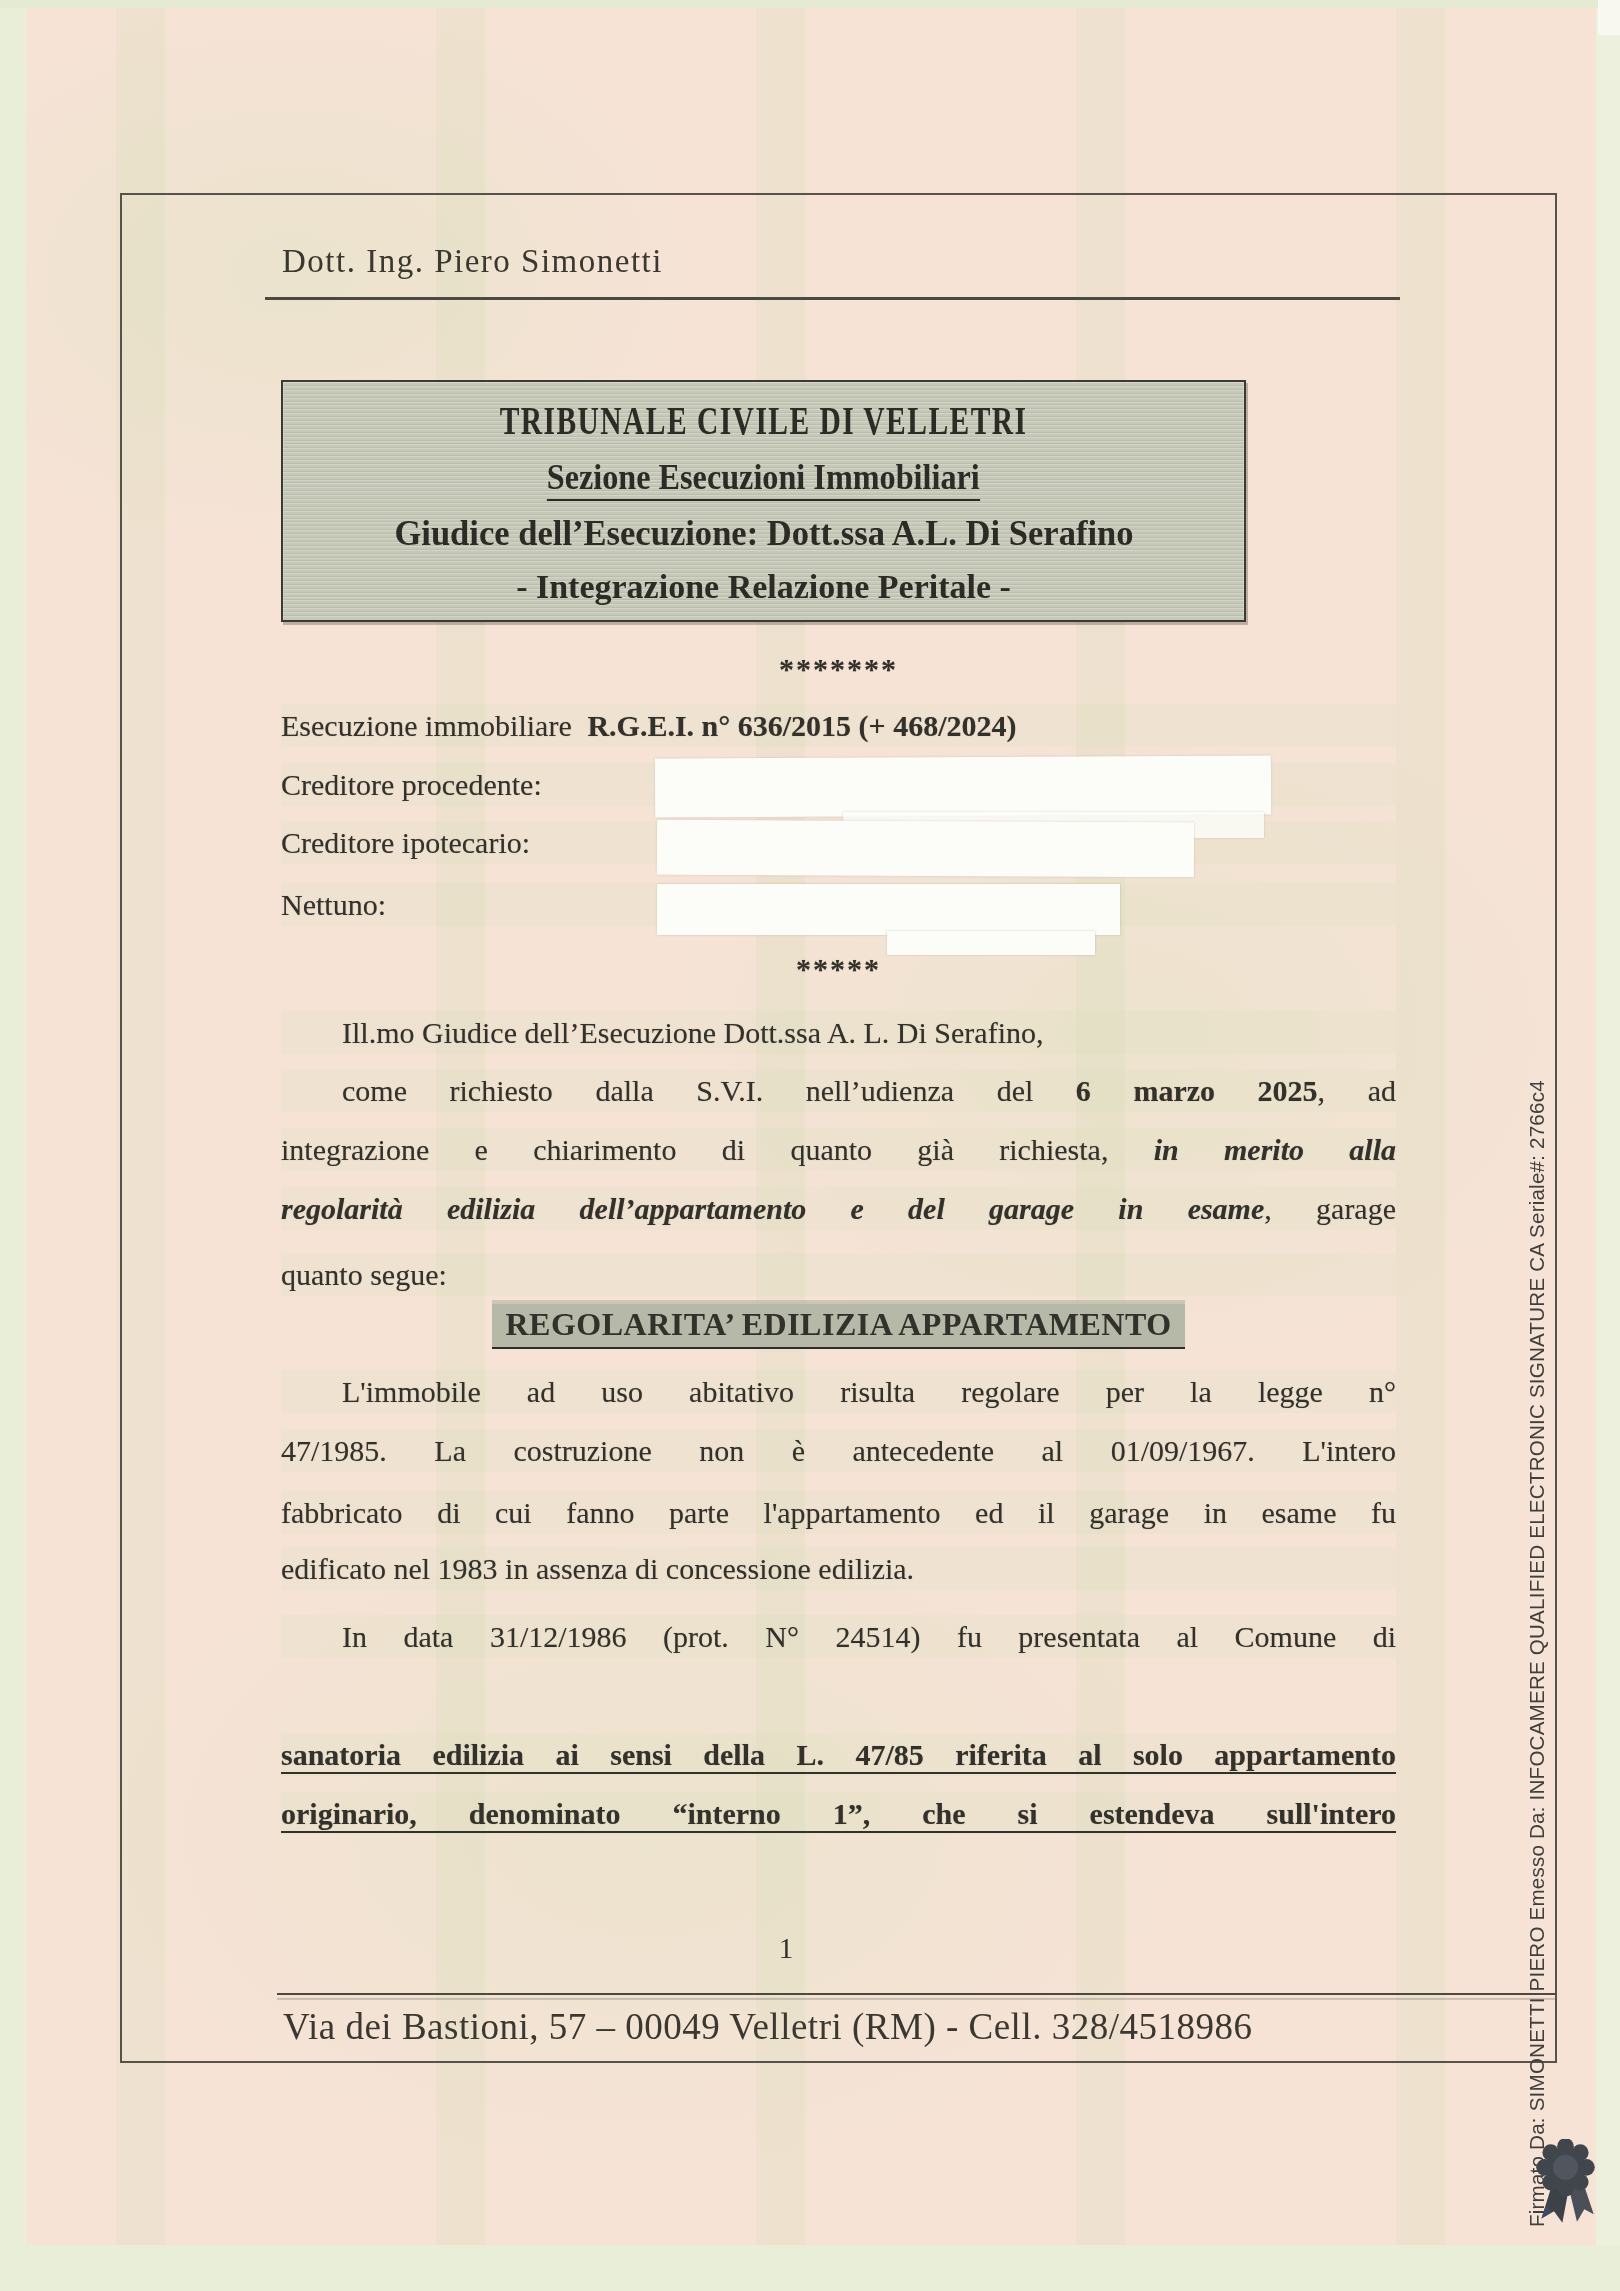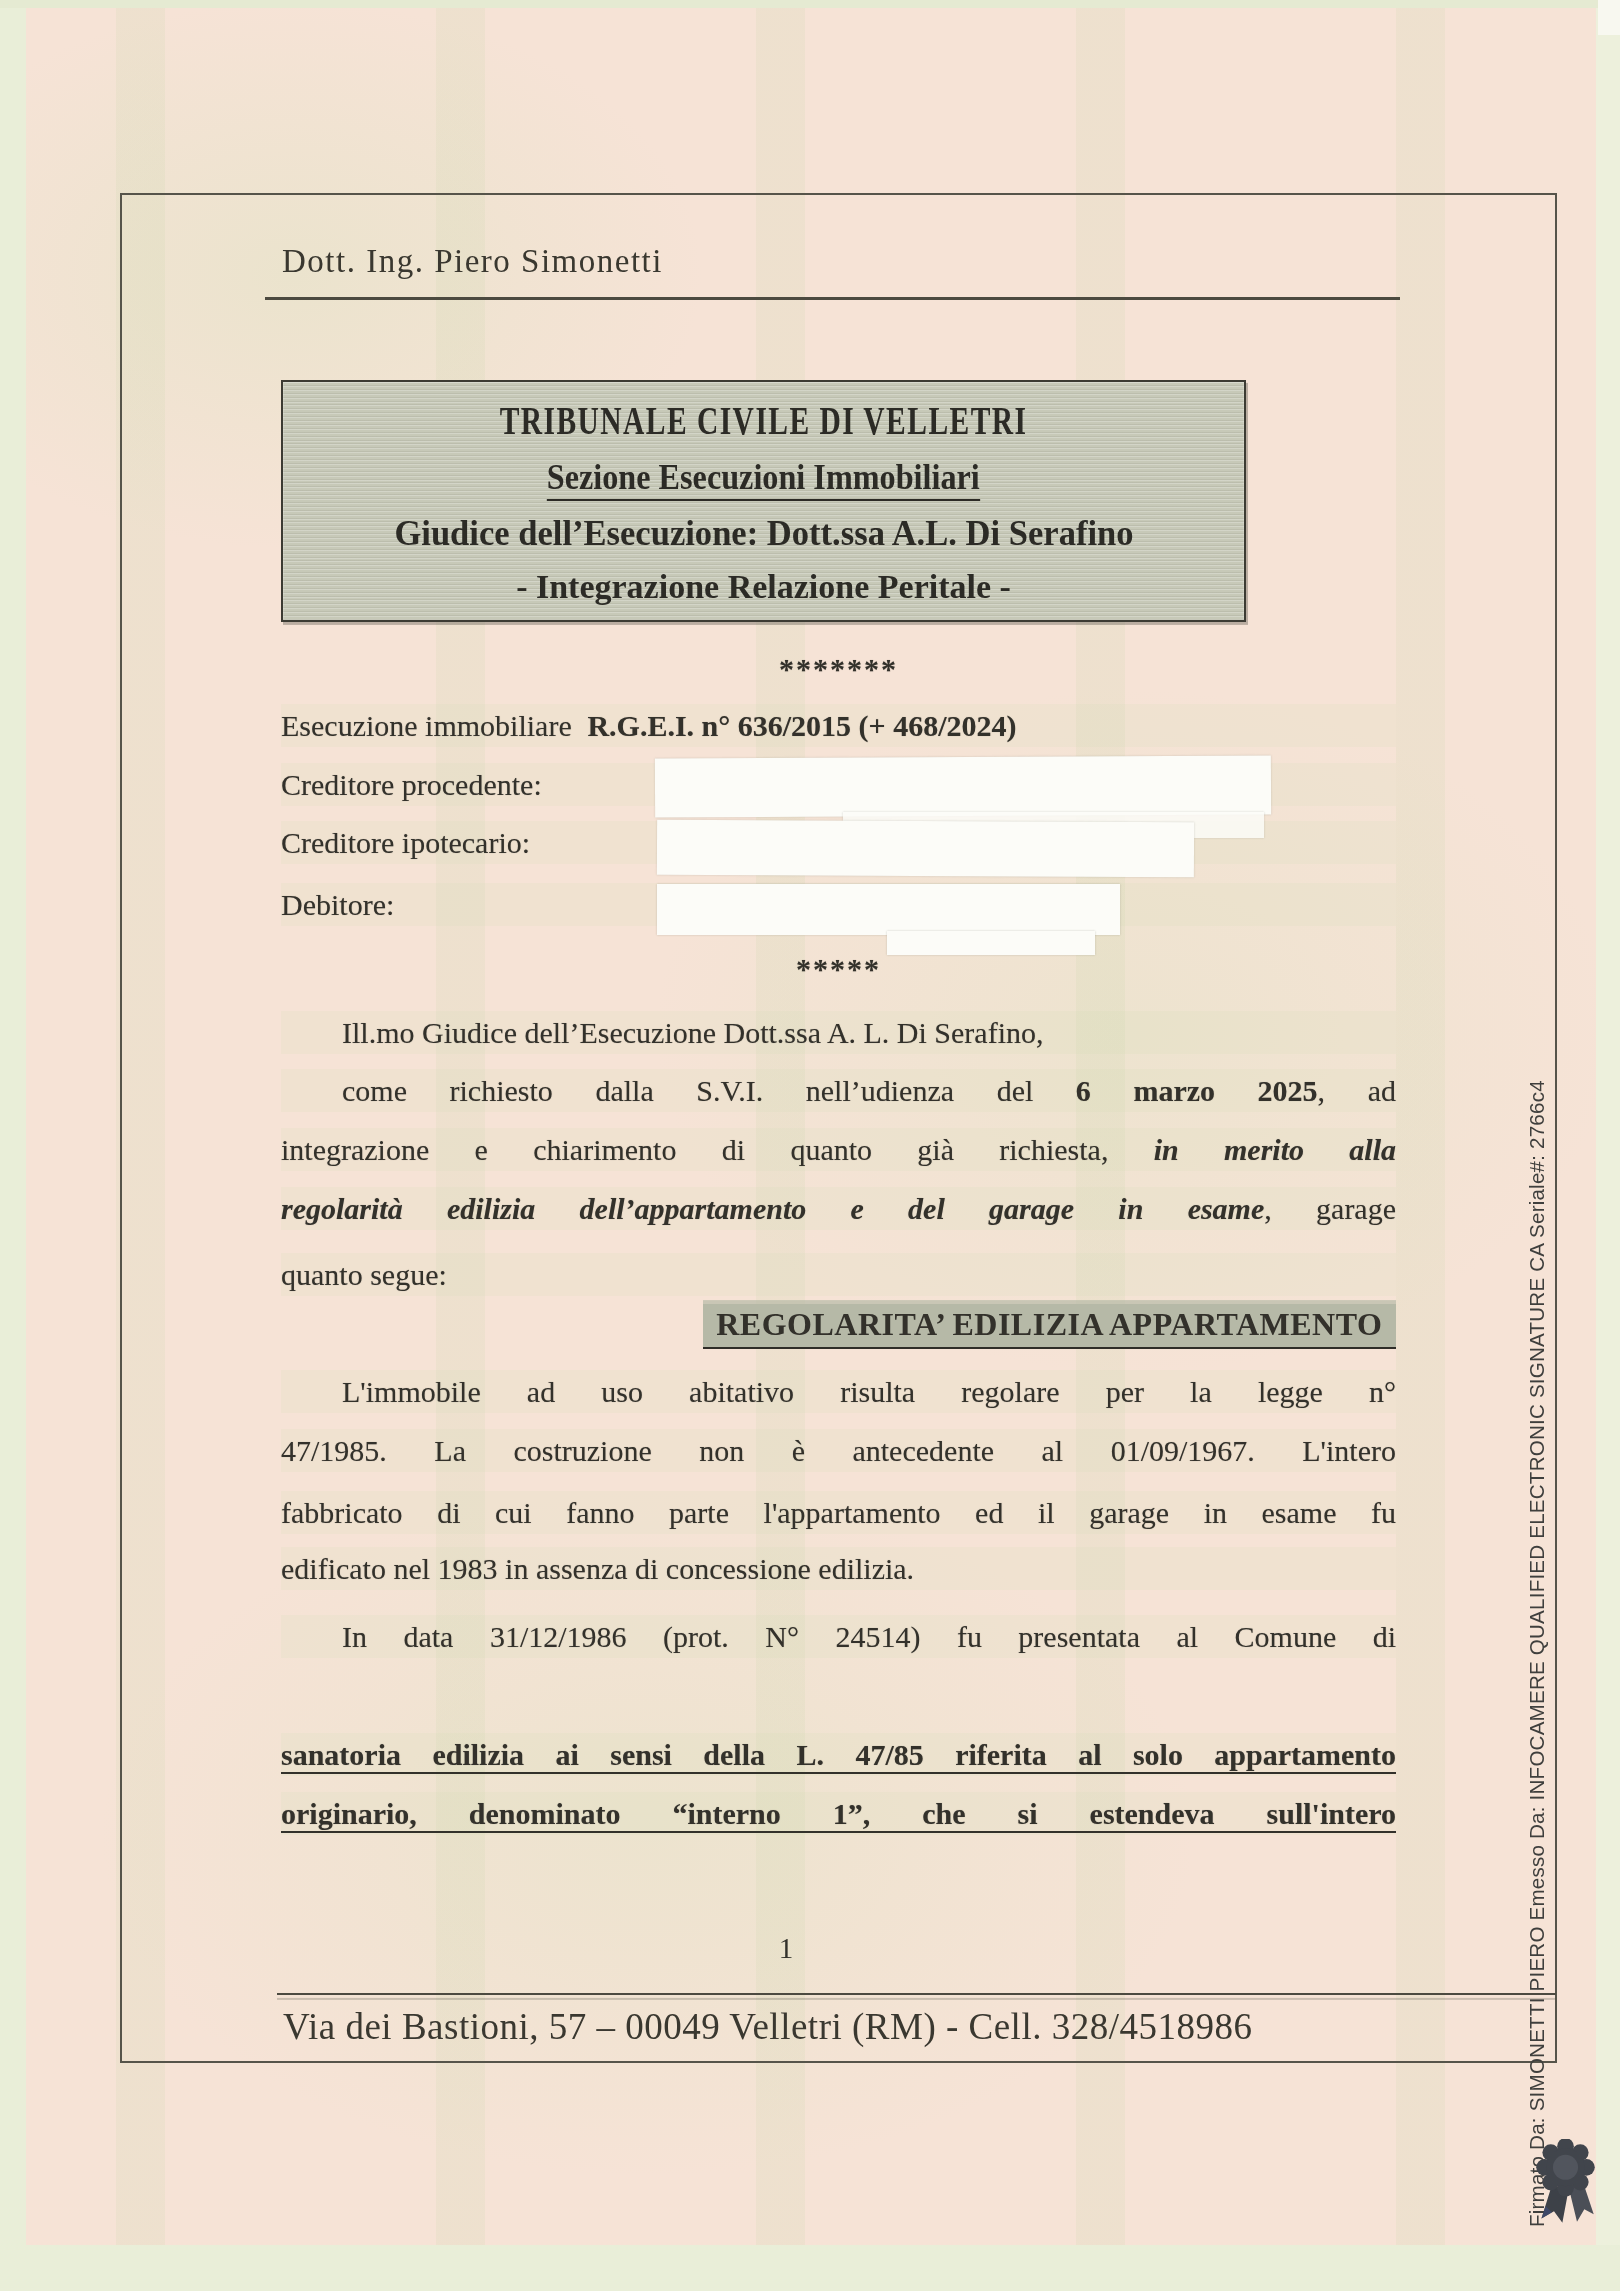--- a/index.html
+++ b/index.html
@@ -48,21 +48,21 @@
   .just{text-align:justify;text-align-last:justify;}
   .ctr{text-align:center;text-align-last:center;background:transparent;}
   .ind{padding-left:61px;box-sizing:border-box;}
   .b{font-weight:bold;}
   .bi{font-weight:bold;font-style:italic;}
   .bu{font-weight:bold;border-bottom:2.9px solid #33312b;padding-bottom:1px;}
   .stars{font-weight:bold;letter-spacing:2px;}
 
   .case-num{font-weight:bold;margin-left:15.7px;}
 
-  .heading-wrap{position:absolute;left:281px;top:1304px;width:1115px;text-align:right;}
+  .heading-wrap{position:absolute;left:281px;top:1304px;width:1115px;text-align:center;}
   .heading{display:inline-block;font-weight:bold;font-size:32px;letter-spacing:0.5px;
     background:#b6b9a7;padding:2px 13.7px 3.9px;border-bottom:2.9px solid #2f2d28;
     box-shadow:0 -3.9px 0 rgba(182,185,167,.7);}
 
   .redact{position:absolute;background:#fcfcf8;box-shadow:0 0 2px rgba(120,120,110,.35);}
   .redact-inline{display:inline-block;width:341px;height:49px;background:#fcfcf8;
     vertical-align:middle;transform:translateY(5.9px);box-shadow:0 0 2px rgba(120,120,110,.35);}
 
   .pagenum{position:absolute;left:281px;top:1932px;width:1010px;text-align:center;font-size:29px;}
   .footer-rule{position:absolute;left:277px;top:1993px;width:1279px;height:2px;background:#4c4a40;
@@ -97,21 +97,21 @@
     <div class="tb3">Giudice dell’Esecuzione: Dott.ssa A.L. Di Serafino</div>
     <div class="tb4">- Integrazione Relazione Peritale -</div>
   </div>
 
   <div class="ln ctr stars" style="top:647px;">*******</div>
 
   <div class="ln" style="top:704px;"><span>Esecuzione immobiliare</span><span class="case-num">R.G.E.I. n° 636/2015 (+ 468/2024)</span></div>
 
   <div class="ln" style="top:763px;"><span>Creditore procedente:</span></div>
   <div class="ln" style="top:821px;"><span>Creditore ipotecario:</span></div>
-  <div class="ln" style="top:883px;"><span>Debitore:</span></div>
+  <div class="ln" style="top:883px;"><span>Nettuno:</span></div>
 
   <div class="redact" style="left:655px;top:757px;width:616px;height:59px;transform:rotate(-0.3deg);"></div>
   <div class="redact" style="left:843px;top:812px;width:421px;height:25.5px;opacity:.85;"></div>
   <div class="redact" style="left:657px;top:821px;width:537px;height:55px;transform:rotate(0.25deg);"></div>
   <div class="redact" style="left:657px;top:884px;width:463px;height:51px;"></div>
   <div class="redact" style="left:887px;top:931px;width:208px;height:23.5px;"></div>
 
   <div class="ln ctr stars" style="top:947px;">*****</div>
 
   <div class="ln ind" style="top:1011px;">Ill.mo Giudice dell’Esecuzione Dott.ssa A. L. Di Serafino,</div>

